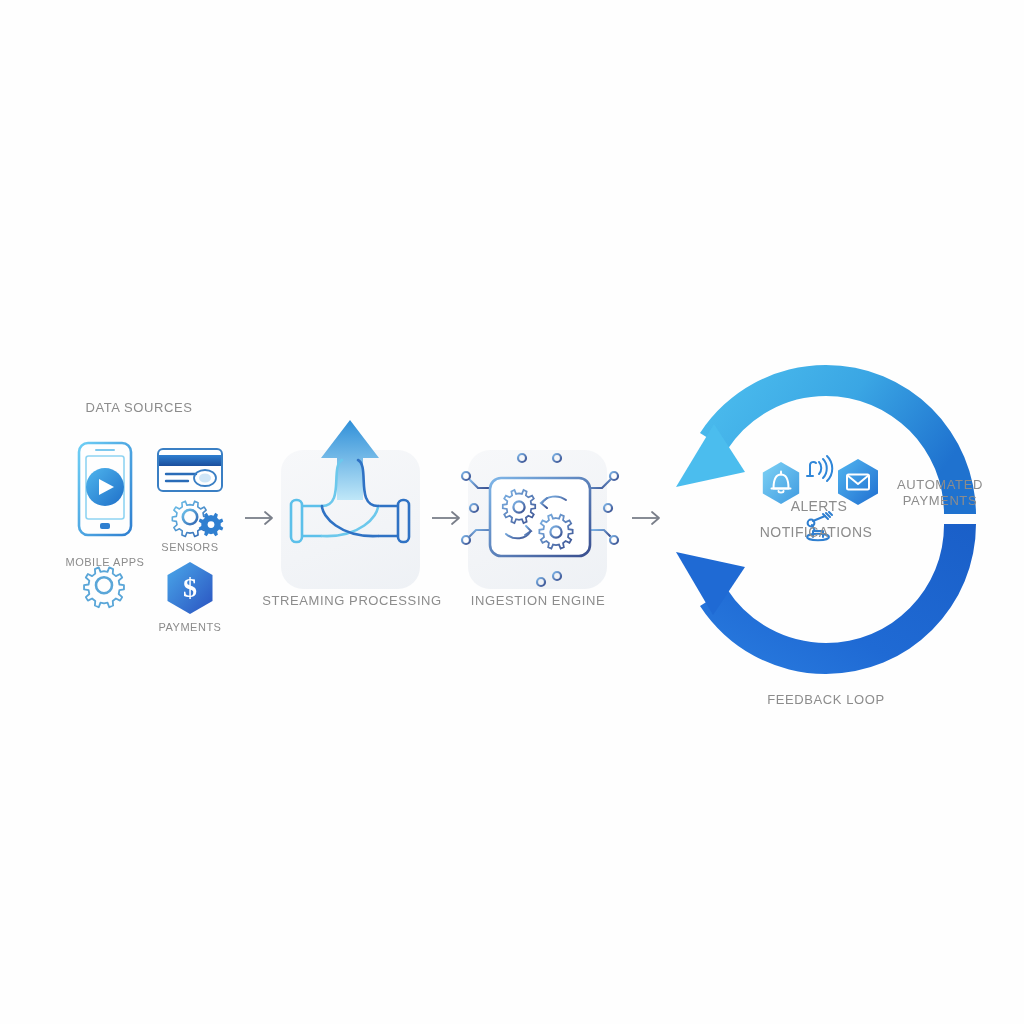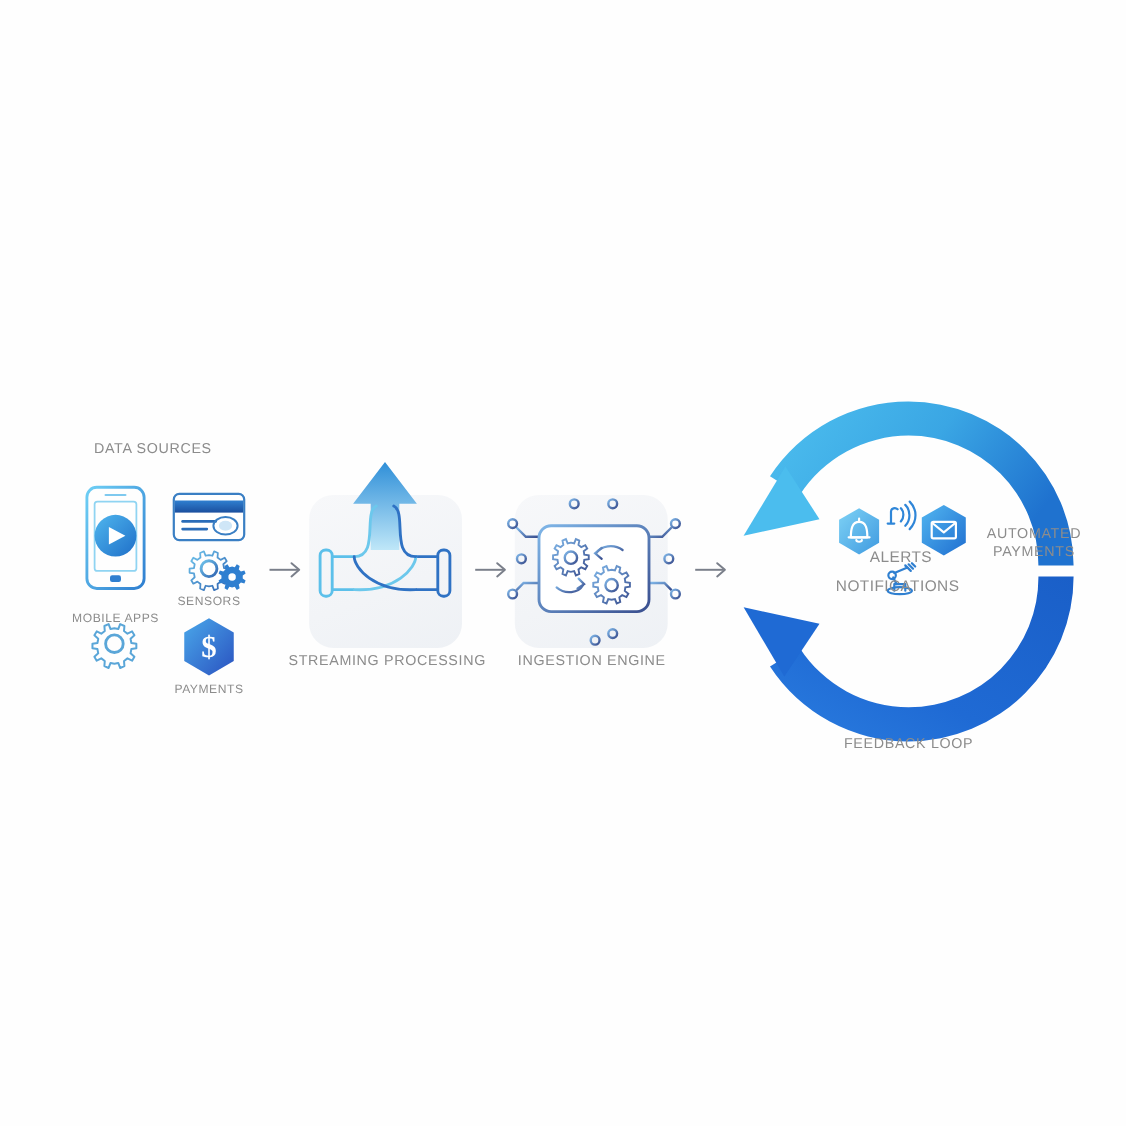--- a/index.html
+++ b/index.html
@@ -355,13 +355,13 @@
 
 <div class="lbl lbl-xs lbl-c" style="left:819px; top:498px;">ALERTS</div>
 
 <div class="lbl lbl-xs lbl-c" style="left:816px; top:524px;">NOTIFICATIONS</div>
 
 <div class="lbl lbl-c lbl-multi" style="left:940px; top:477px; width:120px;">
   <div>AUTOMATED</div>
   <div>PAYMENTS</div>
 </div>
 
-<div class="lbl lbl-c" style="left:826px; top:668px;">FEEDBACK LOOP</div>
+<div class="lbl lbl-c" style="left:826px; top:692px;">FEEDBACK LOOP</div>
 
 </body></html>

